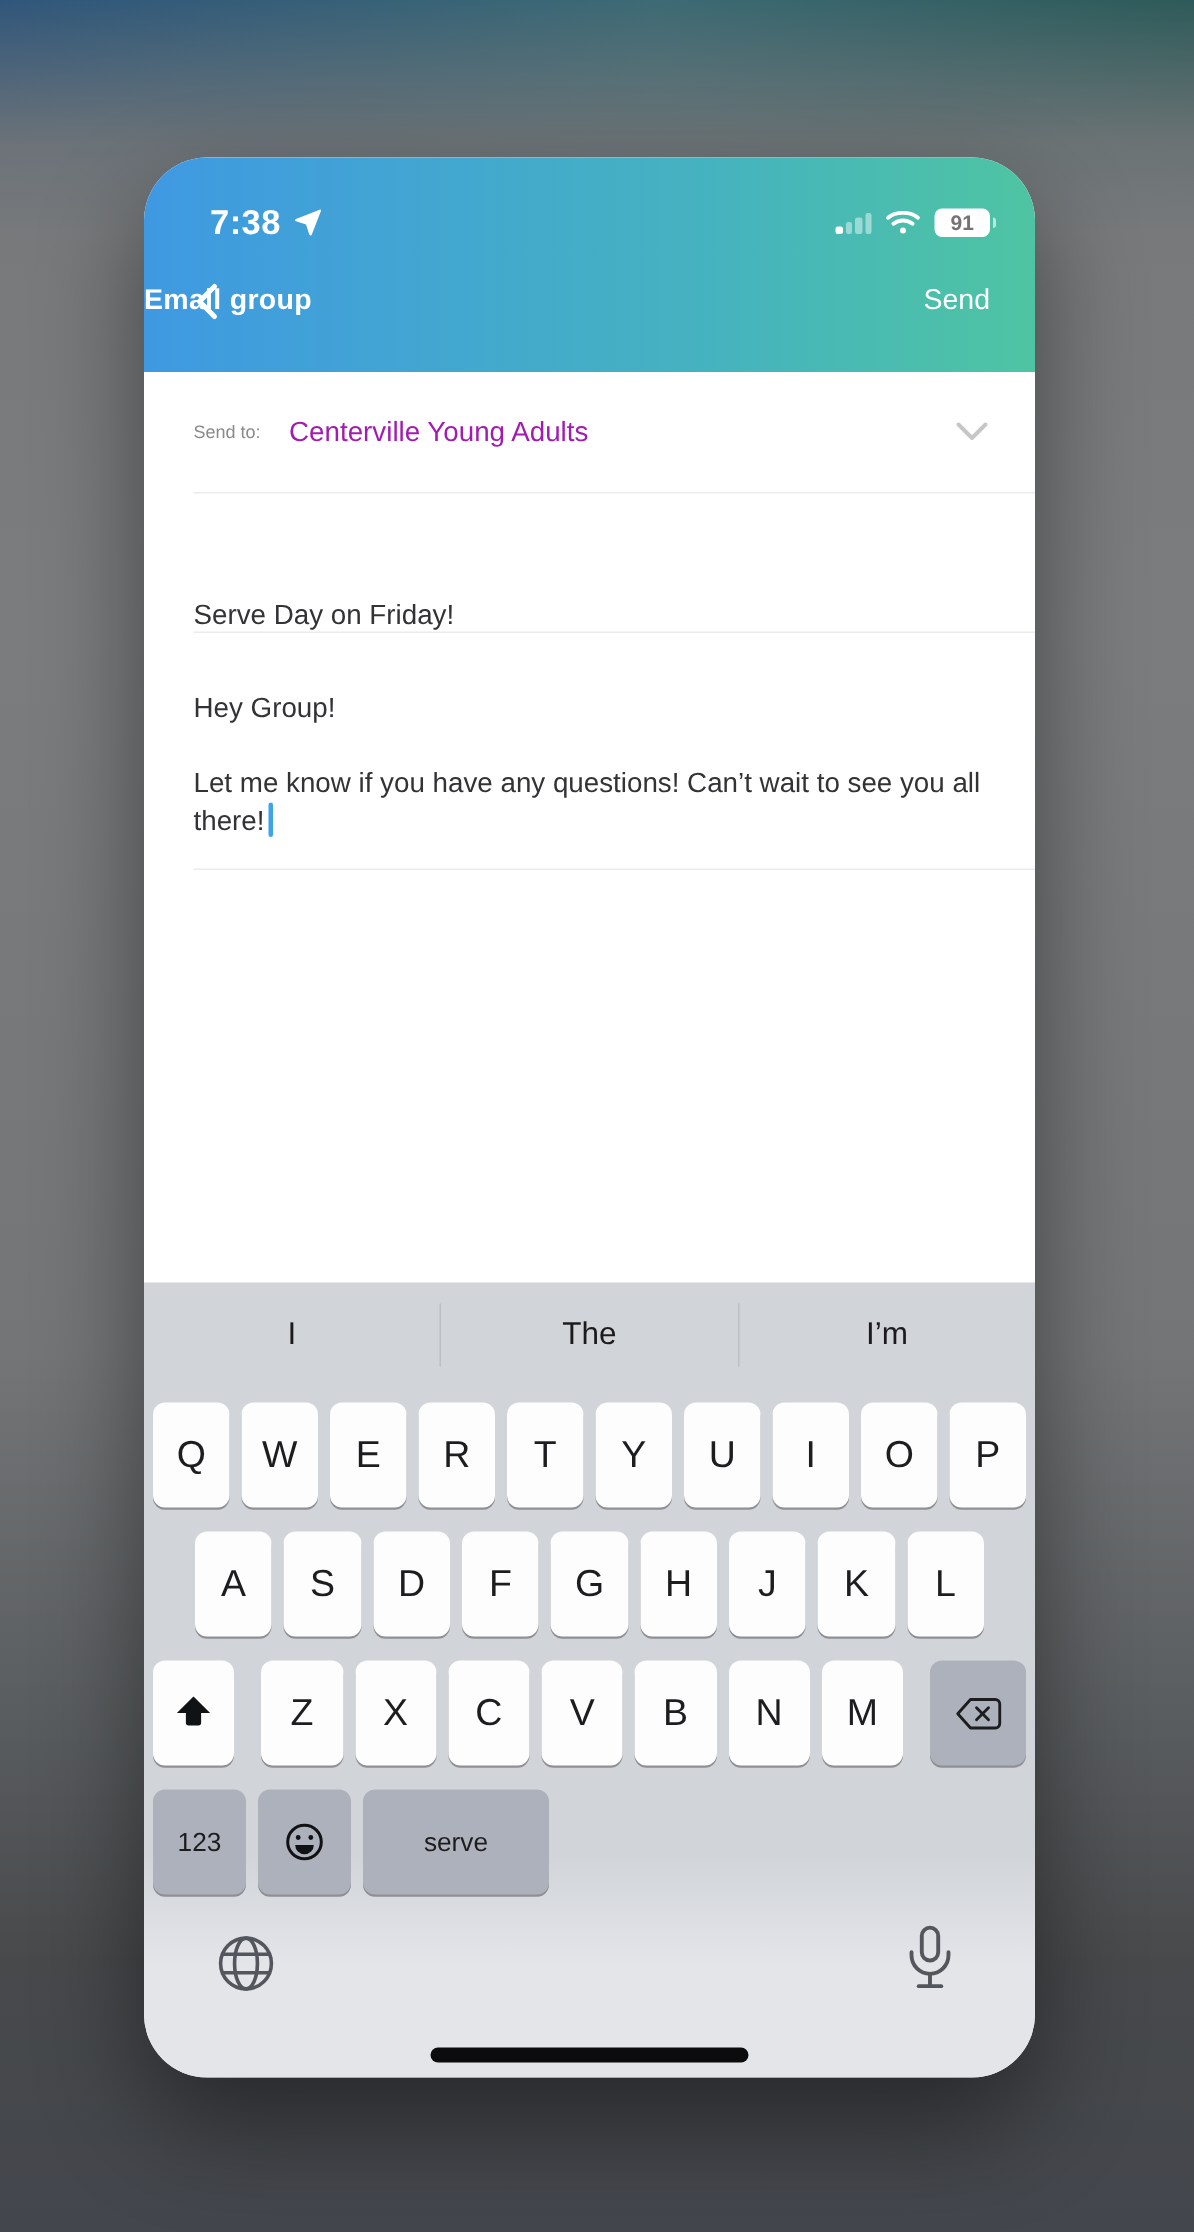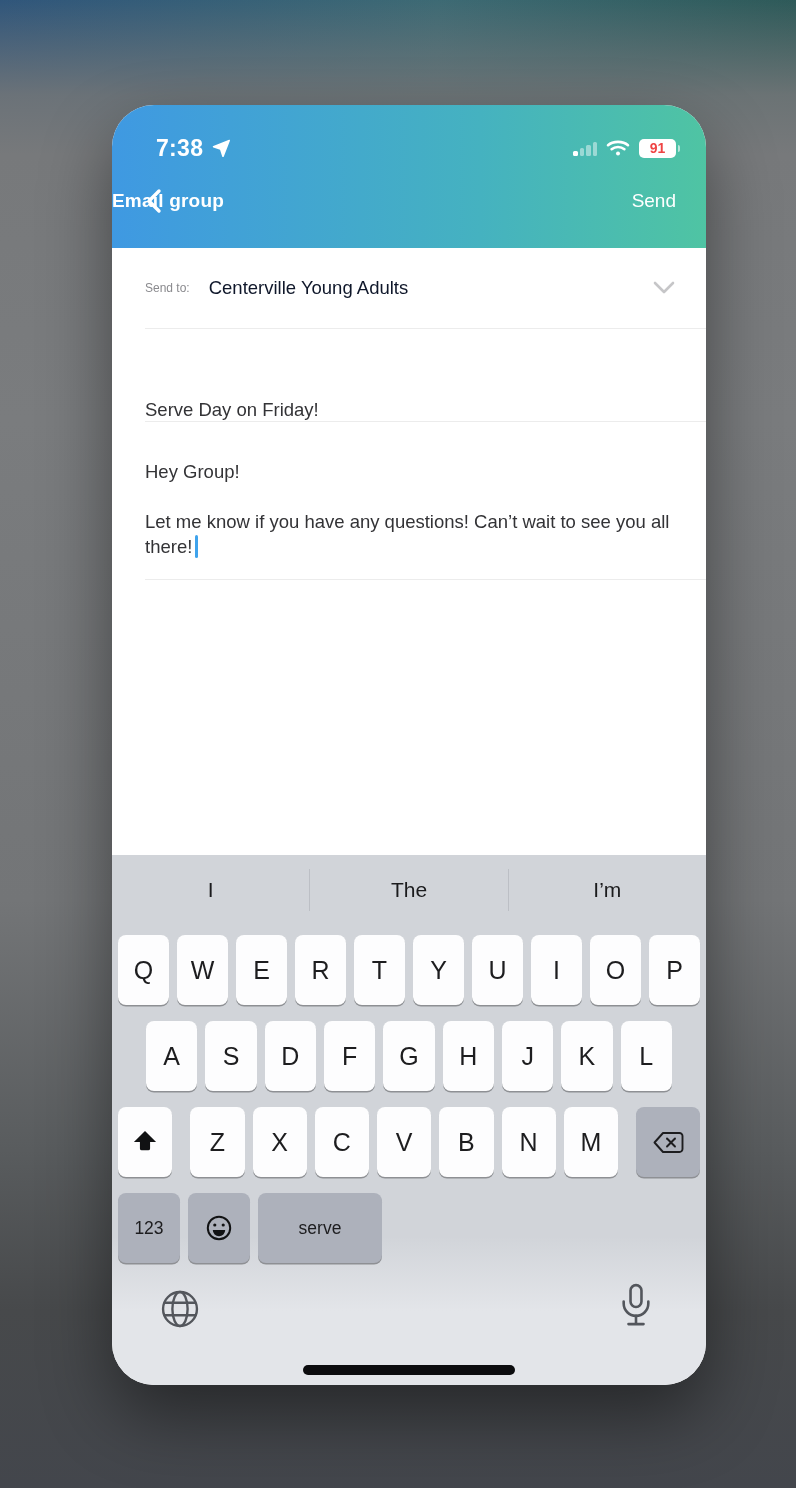--- a/index.html
+++ b/index.html
@@ -13,21 +13,21 @@
         #77797b 155px,
         #7a7c7e 420px,
         #737577 900px,
         #595c5e 1150px,
         #47494b 1310px,
         #43464c 1488px),
       linear-gradient(90deg, #30567b 0%, #3d6a74 55%, #2e5a59 100%);
   }
 
   .phone {
-    position:absolute; left:112px; top:105px;
+    position:absolute; left:96px; top:105px;
     width:594px; height:1280px;
     border-radius:42px; overflow:hidden;
     background:#ffffff;
     box-shadow: 0 30px 70px rgba(0,0,0,0.45);
   }
 
   
   .header {
     height:143px;
     background: linear-gradient(90deg, #3f99e2 0%, #45b2c0 62%, #4fc4a3 100%);
@@ -43,21 +43,21 @@
   .signal { display:flex; align-items:flex-end; gap:2px; height:15px; }
   .signal .bar { width:4.5px; border-radius:1.5px; background:rgba(255,255,255,0.45); }
   .signal .bar:nth-child(1){ height:5px; background:#fff; }
   .signal .bar:nth-child(2){ height:8px; }
   .signal .bar:nth-child(3){ height:11px; }
   .signal .bar:nth-child(4){ height:14px; }
   .battery { display:flex; align-items:center; }
   .battery-body {
     width:37px; height:19px; background:#fff; border-radius:5px;
     display:flex; align-items:center; justify-content:center;
-    font-size:14px; font-weight:700; color:#ef4444;
+    font-size:14px; font-weight:700; color:#737373;
   }
   .battery-nub { width:2.5px; height:7px; background:rgba(255,255,255,0.6); border-radius:0 2px 2px 0; margin-left:1.5px; }
 
   .nav-row {
     position:relative; height:72px; display:flex; align-items:center;
     padding:0 30px;
   }
   .back-btn { display:flex; align-items:center; cursor:pointer; }
   .nav-title {
     position:absolute; left:0; right:0; text-align:left;
@@ -66,21 +66,21 @@
   .send-btn {
     margin-left:auto; font-size:19px; font-weight:500; cursor:pointer; z-index:1;
   }
 
   
   .sendto-row {
     height:80px; display:flex; align-items:center;
     padding-left:33px; padding-right:28px;
   }
   .sendto-label { font-size:12px; color:#8a8a8e; }
-  .sendto-value { font-size:18.5px; color:#0f172a; margin-left:19px; }
+  .sendto-value { font-size:18.5px; color:#a21caf; margin-left:19px; }
   .sendto-chevron { margin-left:auto; display:flex; }
   .divider { border-top:1.5px solid #ececec; margin-left:33px; }
   .subject-row { height:92px; display:flex; align-items:flex-end; padding:0 30px 0 33px; }
   .subject-text { font-size:18.5px; color:#333336; }
   .body-area { padding:37px 25px 0 33px; font-size:18.5px; line-height:25px; color:#333336; }
   .body-area p { margin:0 0 25px 0; }
   .caret {
     display:inline-block; width:3px; height:23px; border-radius:1.5px;
     background:#3fa3ec; vertical-align:-5px; margin-left:3px;
   }

